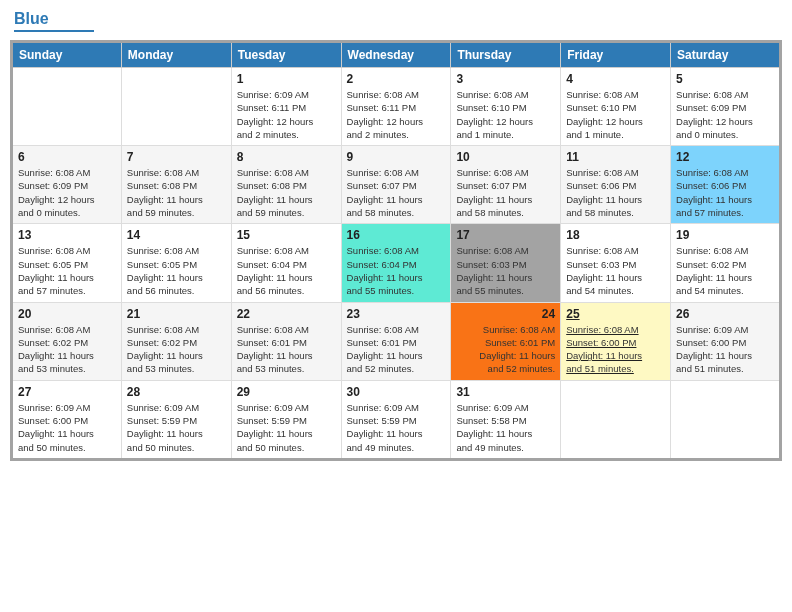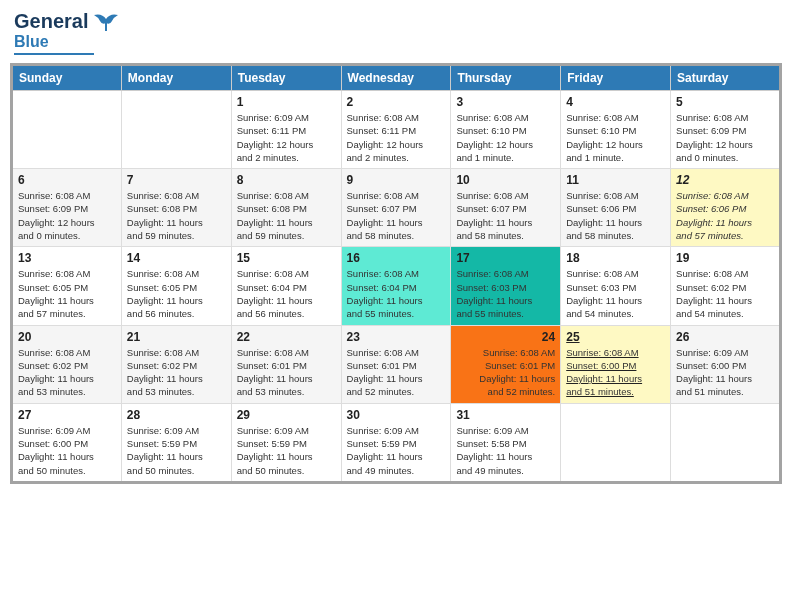--- a/index.html
+++ b/index.html
@@ -85,27 +85,20 @@
     }
     .bird-svg {
       margin-left: 2px;
     }
   </style>
 </head>
 <body>
 
 <div class="header">
   <div class="logo">
-    <div class="logo-container">
-      <span style="font-size:20px;font-weight:bold;color:#1a3a5c;">General</span>
-      <svg class="bird-svg" width="28" height="22" viewBox="0 0 28 22">
-        <path d="M14 8 Q18 2 26 4 Q22 6 20 10 Q18 14 14 12 Q10 14 8 10 Q6 6 2 4 Q10 2 14 8Z" fill="#2e7ab5"></path>
-        <path d="M14 12 L14 20" stroke="#2e7ab5" stroke-width="2"></path>
-      </svg>
-    </div>
     <div style="display:flex;align-items:center;">
       <span style="font-size:16px;font-weight:bold;color:#2e7ab5;">Blue</span>
     </div>
     <div style="width:80px;height:2px;background:#2e7ab5;margin-top:2px;"></div>
   </div>
   <div class="title-area">
     <div class="month-title"></div>
     <div class="subtitle"></div>
   </div>
 </div>
@@ -198,21 +191,21 @@
 Daylight: 11 hours
 and 58 minutes.</div>
         </td>
         <td style="background: rgb(245, 245, 245);">
           <span class="day-number">11</span>
           <div class="day-info" style="white-space: pre-line;">Sunrise: 6:08 AM
 Sunset: 6:06 PM
 Daylight: 11 hours
 and 58 minutes.</div>
         </td>
-        <td style="background: #fef9c3; font-style: italic;">
+        <td style="background: #7dd3fc;">
           <span class="day-number">12</span>
           <div class="day-info" style="white-space: pre-line;">Sunrise: 6:08 AM
 Sunset: 6:06 PM
 Daylight: 11 hours
 and 57 minutes.</div>
         </td>
       </tr>
       <tr>
         <td style="background: rgb(255, 255, 255);">
           <span class="day-number">13</span>
@@ -235,21 +228,21 @@
 Daylight: 11 hours
 and 56 minutes.</div>
         </td>
         <td style="background: #5eead4;">
           <span class="day-number">16</span>
           <div class="day-info" style="white-space: pre-line;">Sunrise: 6:08 AM
 Sunset: 6:04 PM
 Daylight: 11 hours
 and 55 minutes.</div>
         </td>
-        <td style="background: #14b8a6;">
+        <td style="background: #a3a3a3;">
           <span class="day-number">17</span>
           <div class="day-info" style="white-space: pre-line;">Sunrise: 6:08 AM
 Sunset: 6:03 PM
 Daylight: 11 hours
 and 55 minutes.</div>
         </td>
         <td style="background: rgb(255, 255, 255);">
           <span class="day-number">18</span>
           <div class="day-info" style="white-space: pre-line;">Sunrise: 6:08 AM
 Sunset: 6:03 PM

